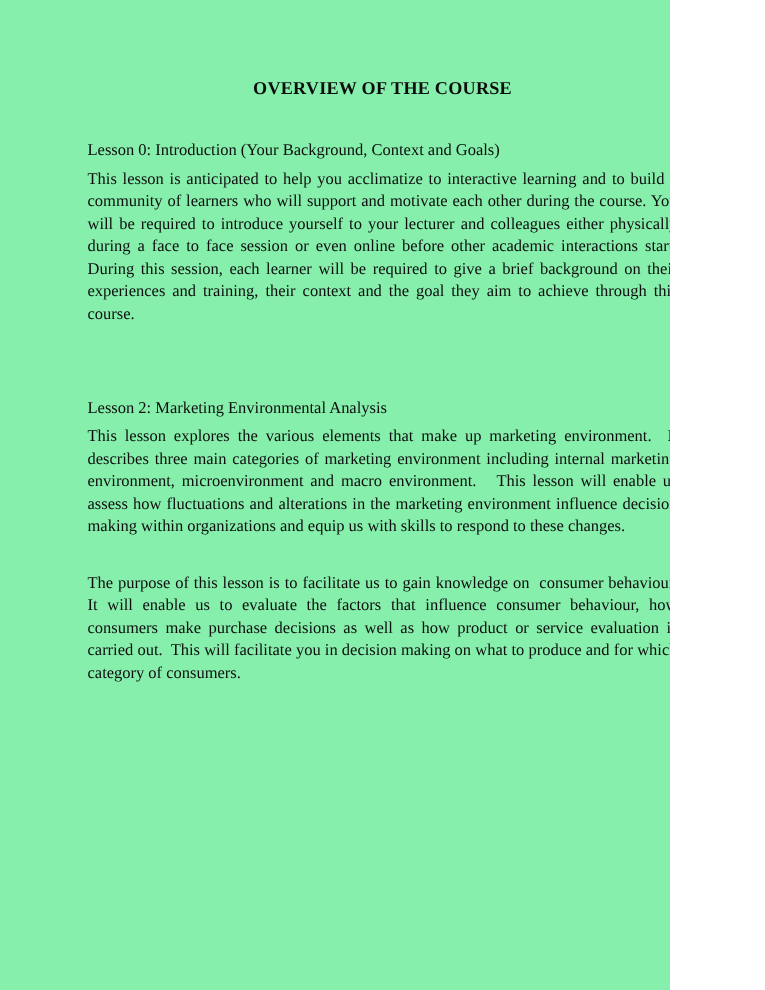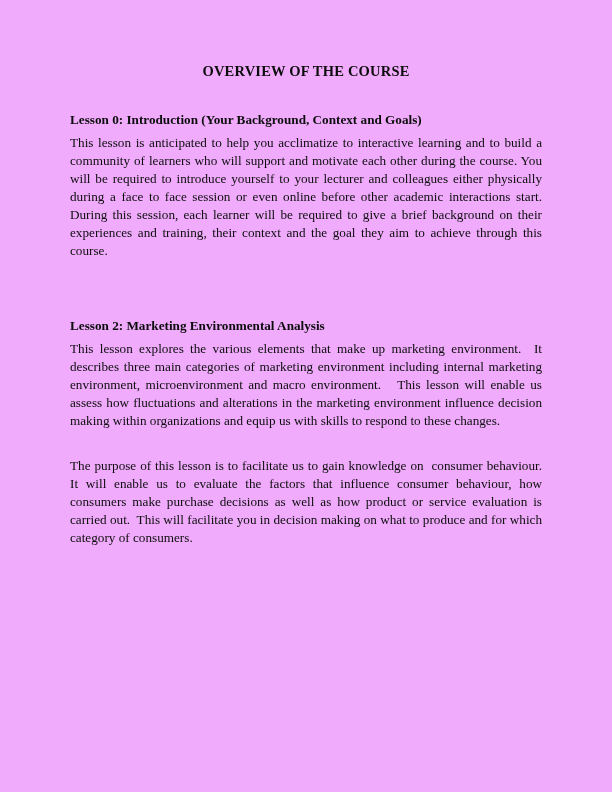--- a/index.html
+++ b/index.html
@@ -9,23 +9,23 @@
   }
   body {
     width: 612px;
     height: 792px;
     font-family: "Liberation Serif", "DejaVu Serif", serif;
     color: #0d0d0d;
     -webkit-font-smoothing: antialiased;
   }
   .page {
     position: relative;
-    width: 612px;
+    width: 536px;
     height: 792px;
-    background: #f0abfc;
+    background: #86efac;
     overflow: hidden;
     box-sizing: border-box;
   }
   .content {
     position: absolute;
     left: 70px;
     top: 58px;
     width: 472px;
   }
   .doc-title {
@@ -38,21 +38,21 @@
     white-space: pre-wrap;
   }
   .spacer-after-title {
     height: 22px;
   }
   .lesson-block {
     margin: 0;
   }
   .lesson-heading {
     font-size: 13.2px;
-    font-weight: bold;
+    font-weight: normal;
     line-height: 26.8px;
     margin: 0;
     text-align: left;
     white-space: pre-wrap;
   }
   .lesson-body {
     font-size: 13.2px;
     line-height: 18px;
     margin: 0;
     text-align: justify;

